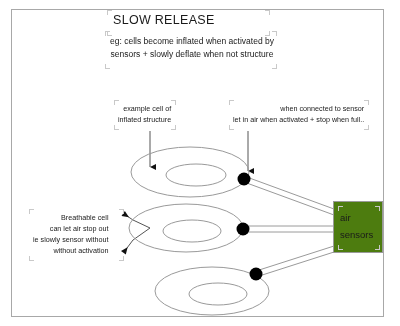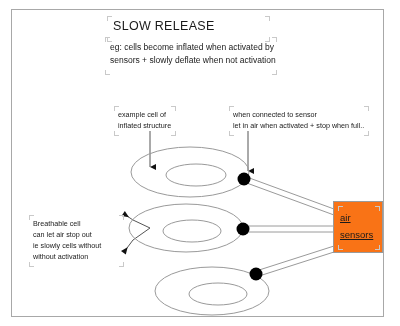--- a/index.html
+++ b/index.html
@@ -37,48 +37,48 @@
     width: 400px;
     height: 326px;
     pointer-events: none;
   }
   .txt {
     position: absolute;
     color: #1a1a1a;
     line-height: 13px;
     white-space: nowrap;
     letter-spacing: 0px;
-    margin-top: 6px;
   }
   .txt .line { display: block; }
   .title {
     font-size: 12.5px;
     letter-spacing: 0.3px;
   }
   .note {
     font-size: 8.5px;
+    text-align: center;
   }
   .anno {
     font-size: 7.2px;
     line-height: 11px;
+    text-align: right;
   }
   .supplybox {
     position: absolute;
     left: 333px;
     top: 201px;
     width: 50px;
     height: 52px;
     border: 1px solid #9a9a9a;
     box-sizing: border-box;
-    background: #f97316;
+    background: #4d7c0f;
     font-size: 9.5px;
     color: #1a1a1a;
     padding: 7px 0 0 6px;
     line-height: 17px;
-    text-decoration: underline;
   }
   
   .handles {
     position: absolute;
     pointer-events: none;
   }
   .handles span {
     position: absolute;
     width: 4px;
     height: 4px;
@@ -158,21 +158,21 @@
     <span class="handles" style="left:-6px; top:-4px; width:163px; height:26px;">
       <span class="hc-tl"></span>
         <span class="hc-tr"></span>
         <span class="hc-bl"></span>
         <span class="hc-br"></span>
     </span>
   </div>
 
   <div class="txt note" style="left:110px; top:35px;">
     <span class="line">eg: cells become inflated when activated by</span>
-    <span class="line">sensors + slowly deflate when not activation</span>
+    <span class="line">sensors + slowly deflate when not structure</span>
     <span class="handles" style="left:-5px; top:-4px; width:172px; height:38px;">
       <span class="hc-tl"></span>
         <span class="hc-tr"></span>
         <span class="hc-bl"></span>
         <span class="hc-br"></span>
     </span>
   </div>
 
   <div class="txt anno" style="left:118px; top:103px;">
     <span class="line">example cell of</span>
@@ -192,21 +192,21 @@
       <span class="hc-tl"></span>
         <span class="hc-tr"></span>
         <span class="hc-bl"></span>
         <span class="hc-br"></span>
     </span>
   </div>
 
   <div class="txt anno" style="left:33px; top:212px;">
     <span class="line">Breathable cell</span>
     <span class="line">can let air stop out</span>
-    <span class="line">ie slowly cells without</span>
+    <span class="line">ie slowly sensor without</span>
     <span class="line">without activation</span>
     <span class="handles" style="left:-4px; top:-3px; width:95px; height:52px;">
       <span class="hc-tl"></span>
         <span class="hc-tr"></span>
         <span class="hc-bl"></span>
         <span class="hc-br"></span>
     </span>
   </div>
 
   <div class="supplybox">

